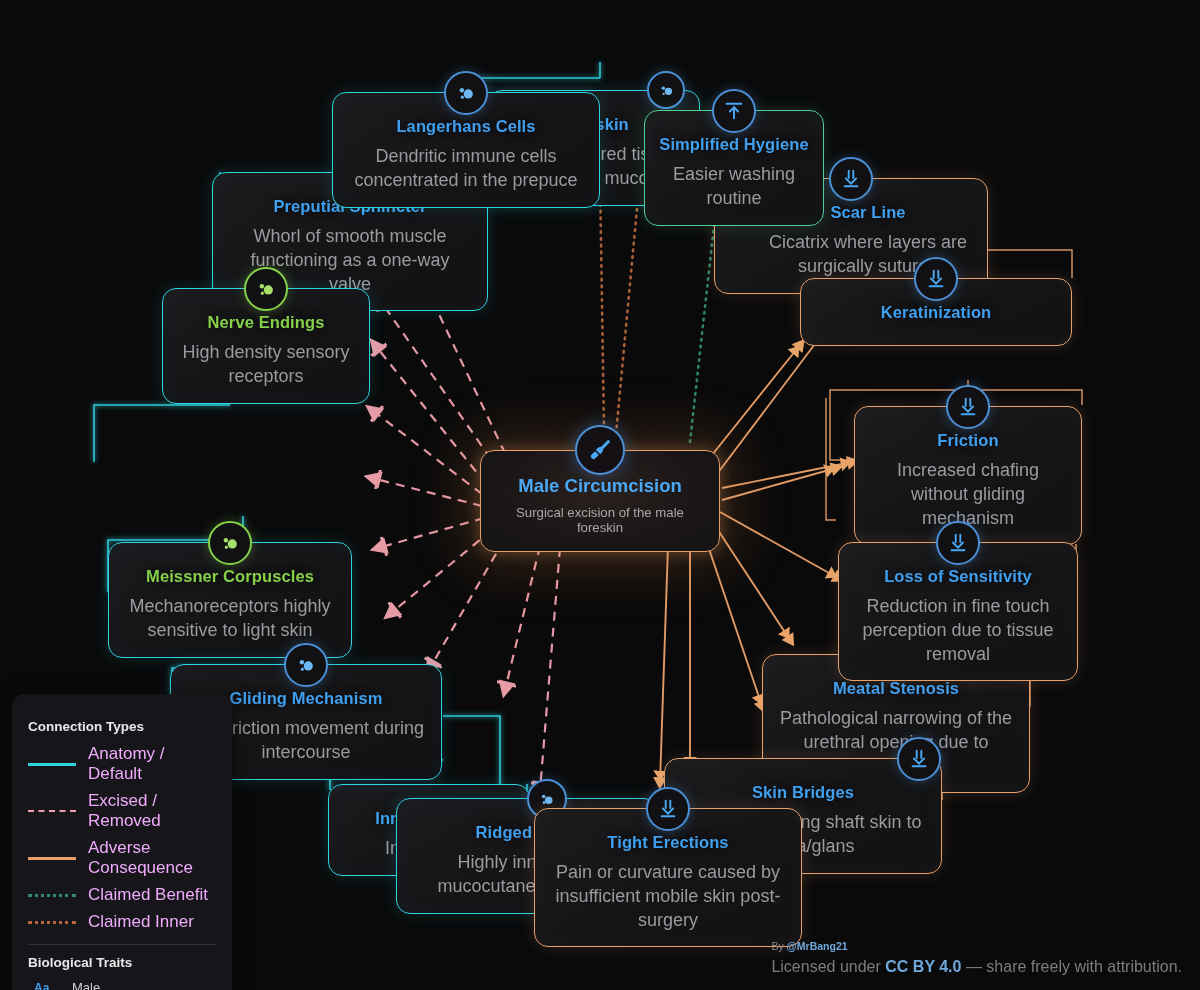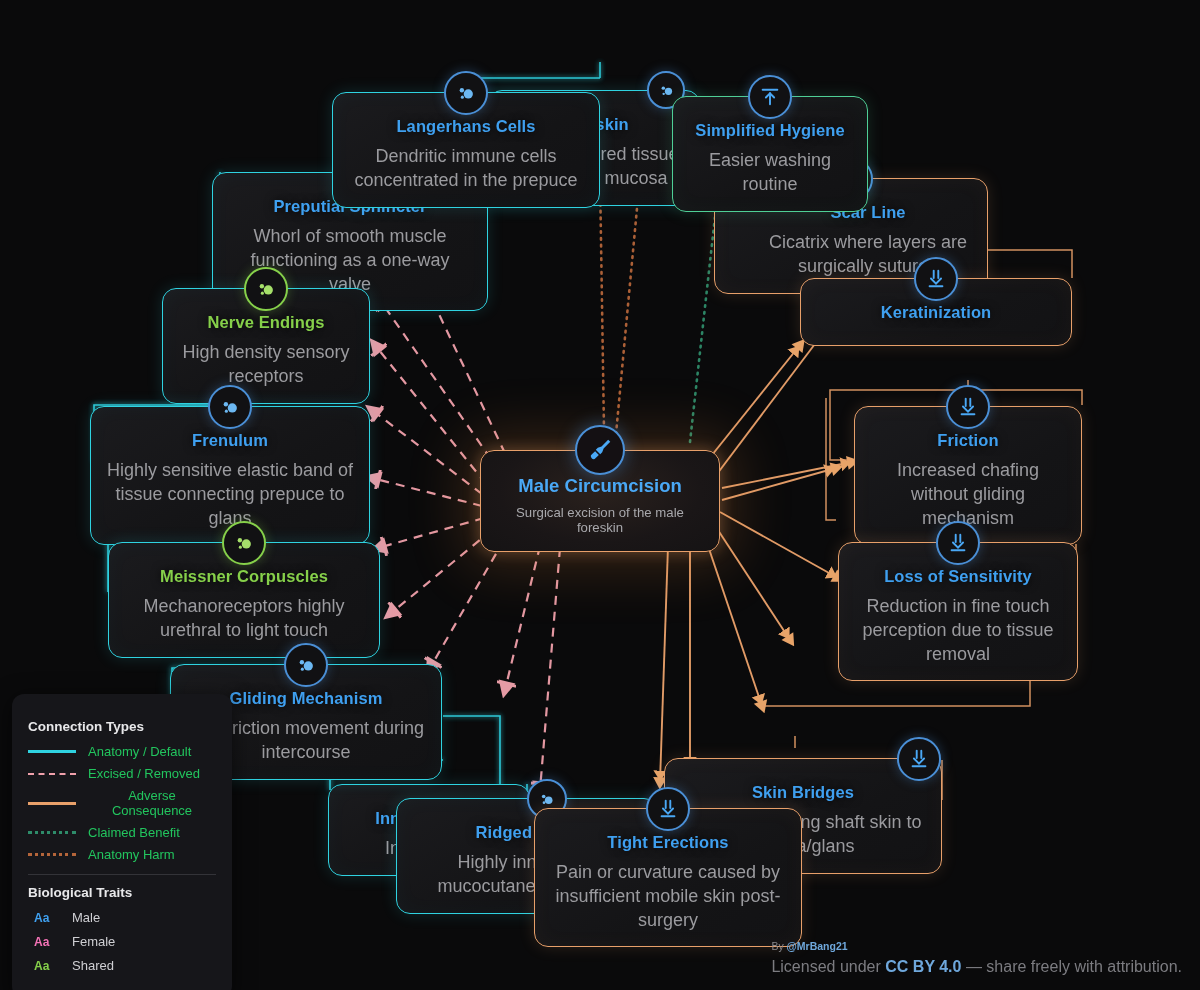--- a/index.html
+++ b/index.html
@@ -69,21 +69,21 @@
   #legend {
     position:absolute; left:12px; top:694px; width:220px;
     background:#16161a; border-radius:12px;
     padding:14px 16px 16px; z-index:60;
     box-shadow:0 4px 22px rgba(0,0,0,.6);
   }
   #legend h4 { margin:11px 0 10px; font-size:13.5px; color:#e8e8ea; font-weight:bold; }
   #legend h4.second { margin-top:6px; }
   .lrow { display:flex; align-items:center; gap:12px; margin:7px 0; }
   .lrow .swatch { width:48px; height:0; flex:0 0 48px; }
-  .lrow .lbl { font-size:13px; color:#22c55e;text-align:center; }
+  .lrow .lbl { font-size:17px; color:#f0abfc; }
   .sw-solid-cyan   { border-top:3.5px solid #2fd3e1; }
   .sw-dash-pink    { border-top:2.5px dashed #f0a0ab; }
   .sw-solid-orange { border-top:3.5px solid #e8a06a; }
   .sw-dot-green    { border-top:3px dotted #2e8c6a; }
   .sw-dot-brown    { border-top:3px dotted #b5653a; }
   #legend hr { border:0; border-top:1px solid #333338; margin:12px 0 10px; }
   .trow { display:flex; align-items:center; gap:16px; margin:9px 0 9px 6px; }
   .trow .aa { font-size:12px; font-weight:bold; width:22px; }
   .aa-male{color:#3fa0f0} .aa-female{color:#f472b6} .aa-shared{color:#86d04a}
   .trow .lbl { font-size:13px; color:#cfcfd3; }
@@ -211,21 +211,21 @@
       <svg width="19" height="19" viewBox="0 0 24 24" aria-hidden="true">
         <circle cx="14.5" cy="13" r="4.6" fill="#6cb8f2"></circle>
         <circle cx="8" cy="9" r="2.2" fill="#6cb8f2"></circle>
         <circle cx="8.4" cy="16.2" r="1.5" fill="#6cb8f2"></circle>
       </svg>
     </div>
     <div class="title">Foreskin</div>
     <div class="desc">Double-layered tissue, blood and mucosa</div>
   </div>
 
-  <div class="node t-male k-benefit" style="left:644px; top:96px; width:196px; z-index:26;margin-left:28px;">
+  <div class="node t-male k-benefit" style="left:644px; top:110px; width:180px; z-index:26;">
     <div class="badge b-blue">
       <svg width="22" height="22" viewBox="0 0 24 24" fill="none" stroke="#4aa8f5" stroke-width="2.1" stroke-linecap="round">
         <path d="M4 4 H20"></path>
           <path d="M12 20 V8"></path>
           <path d="M7.5 12.5 L12 8 L16.5 12.5"></path>
       </svg>
     </div>
     <div class="title">Simplified Hygiene</div>
     <div class="desc">Easier washing routine</div>
   </div>
@@ -266,55 +266,44 @@
       <svg width="22" height="22" viewBox="0 0 24 24" fill="none" stroke="#4aa8f5" stroke-width="2.1" stroke-linecap="round">
         <path d="M9.5 3 V11"></path>
           <path d="M14.5 3 V11"></path>
           <path d="M6.5 11.5 L12 17 L17.5 11.5"></path>
           <path d="M5 20 H19"></path>
       </svg>
     </div>
     <div class="title">Keratinization</div>
   </div>
 
-  <div class="node t-male k-anat" style="left:90px; top:406px; width:280px; z-index:20;">
-    <div class="badge b-male">
-      <svg width="22" height="22" viewBox="0 0 24 24" aria-hidden="true">
-        <circle cx="14.5" cy="13" r="5" fill="#6cb8f2"></circle>
-        <circle cx="7.5" cy="9" r="2.4" fill="#6cb8f2"></circle>
-        <circle cx="8" cy="16.5" r="1.7" fill="#6cb8f2"></circle>
-      </svg>
-    </div>
-    <div class="title">Frenulum</div>
-    <div class="desc">Highly sensitive elastic band of tissue connecting prepuce to glans</div>
-  </div>
 
   <div class="node t-male k-adverse" style="left:854px; top:406px; width:228px; z-index:20;">
     <div class="badge b-blue">
       <svg width="22" height="22" viewBox="0 0 24 24" fill="none" stroke="#4aa8f5" stroke-width="2.1" stroke-linecap="round">
         <path d="M9.5 3 V11"></path>
           <path d="M14.5 3 V11"></path>
           <path d="M6.5 11.5 L12 17 L17.5 11.5"></path>
           <path d="M5 20 H19"></path>
       </svg>
     </div>
     <div class="title">Friction</div>
     <div class="desc">Increased chafing without gliding mechanism</div>
   </div>
 
-  <div class="node t-shared k-anat" style="left:108px; top:542px; width:272px; z-index:20;">
+  <div class="node t-shared k-anat" style="left:108px; top:542px; width:244px; z-index:20;">
     <div class="badge b-shared">
       <svg width="22" height="22" viewBox="0 0 24 24" aria-hidden="true">
         <circle cx="14.5" cy="13" r="5" fill="#a6e06a"></circle>
         <circle cx="7.5" cy="9" r="2.4" fill="#a6e06a"></circle>
         <circle cx="8" cy="16.5" r="1.7" fill="#a6e06a"></circle>
       </svg>
     </div>
     <div class="title">Meissner Corpuscles</div>
-    <div class="desc">Mechanoreceptors highly urethral to light touch</div>
+    <div class="desc">Mechanoreceptors highly sensitive to light skin</div>
   </div>
 
   <div class="node t-male k-adverse" style="left:838px; top:542px; width:240px; z-index:20;">
     <div class="badge b-blue">
       <svg width="22" height="22" viewBox="0 0 24 24" fill="none" stroke="#4aa8f5" stroke-width="2.1" stroke-linecap="round">
         <path d="M9.5 3 V11"></path>
           <path d="M14.5 3 V11"></path>
           <path d="M6.5 11.5 L12 17 L17.5 11.5"></path>
           <path d="M5 20 H19"></path>
       </svg>
@@ -328,20 +317,32 @@
       <svg width="22" height="22" viewBox="0 0 24 24" aria-hidden="true">
         <circle cx="14.5" cy="13" r="5" fill="#6cb8f2"></circle>
         <circle cx="7.5" cy="9" r="2.4" fill="#6cb8f2"></circle>
         <circle cx="8" cy="16.5" r="1.7" fill="#6cb8f2"></circle>
       </svg>
     </div>
     <div class="title">Gliding Mechanism</div>
     <div class="desc">Non-friction movement during intercourse</div>
   </div>
 
+  <div class="node t-male k-adverse" style="left:762px; top:654px; width:268px; z-index:18;">
+    <div class="badge b-blue">
+      <svg width="22" height="22" viewBox="0 0 24 24" fill="none" stroke="#4aa8f5" stroke-width="2.1" stroke-linecap="round">
+        <path d="M9.5 3 V11"></path>
+          <path d="M14.5 3 V11"></path>
+          <path d="M6.5 11.5 L12 17 L17.5 11.5"></path>
+          <path d="M5 20 H19"></path>
+      </svg>
+    </div>
+    <div class="title">Meatal Stenosis</div>
+    <div class="desc">Pathological narrowing of the urethral opening due to exposure</div>
+  </div>
 
   <div class="node t-male k-anat" style="left:328px; top:784px; width:202px; z-index:14;">
 
     <div class="title">Inner Mucosa</div>
     <div class="desc">Inner lining</div>
   </div>
 
   <div class="node t-male k-adverse" style="left:664px; top:758px; width:278px; z-index:22;">
     <div class="badge b-blue" style="left:232px; transform:none;">
       <svg width="22" height="22" viewBox="0 0 24 24" fill="none" stroke="#4aa8f5" stroke-width="2.1" stroke-linecap="round">
@@ -405,21 +406,21 @@
     <div class="lrow">
       <span class="swatch sw-solid-orange"></span>
       <span class="lbl">Adverse Consequence</span>
     </div>
     <div class="lrow">
       <span class="swatch sw-dot-green"></span>
       <span class="lbl">Claimed Benefit</span>
     </div>
     <div class="lrow">
       <span class="swatch sw-dot-brown"></span>
-      <span class="lbl">Anatomy Harm</span>
+      <span class="lbl">Claimed Inner</span>
     </div>
 
     <hr>
 
     <h4 class="second">Biological Traits</h4>
     <div class="trow">
       <span class="aa aa-male">Aa</span>
       <span class="lbl">Male</span>
     </div>
     <div class="trow">

